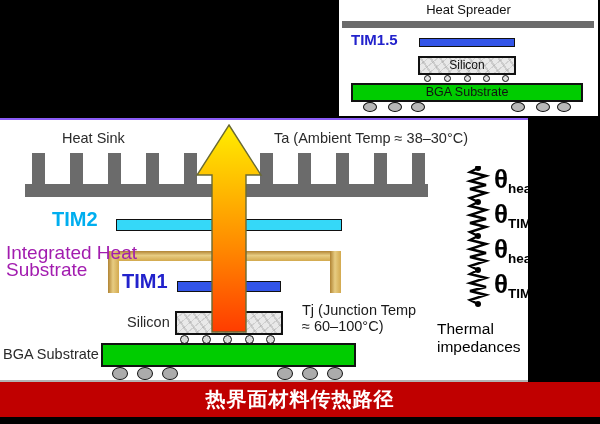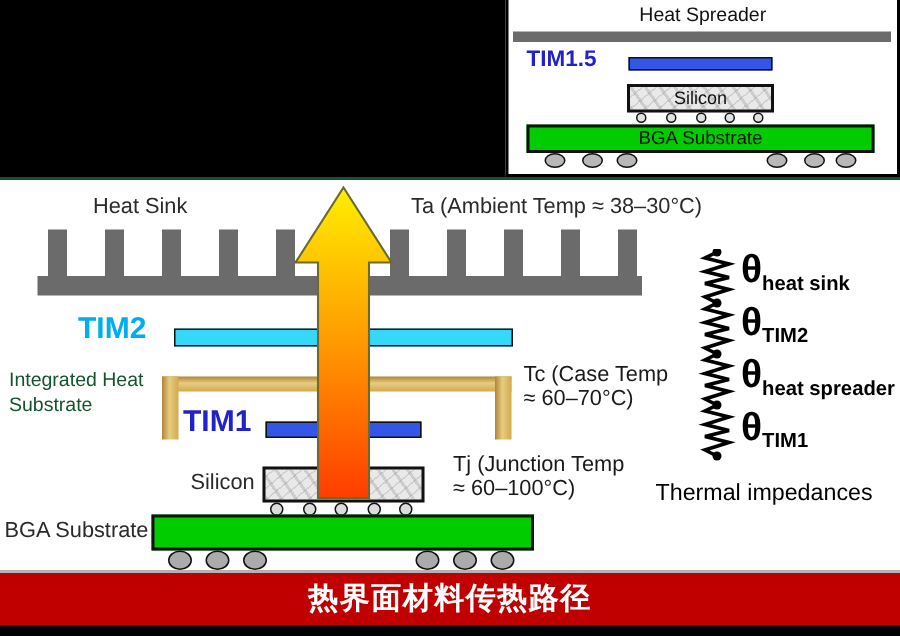--- a/index.html
+++ b/index.html
@@ -22,34 +22,34 @@
                  box-sizing:border-box;text-align:center;font-size:12px;color:#111;line-height:15px;}
   .bump7{position:absolute;width:7px;height:7px;border-radius:50%;background:#e2e2e2;
          border:1.5px solid #111;box-sizing:border-box;top:75px;}
   .inset-green{position:absolute;left:12px;top:83px;width:232px;height:19px;background:#00cc00;
                border:2px solid #111;box-sizing:border-box;text-align:center;font-size:12.5px;
                color:#111;line-height:15px;}
   .ball-s{position:absolute;width:14px;height:10px;border-radius:50%;background:#b8b8b8;
           border:1.5px solid #111;box-sizing:border-box;top:102px;}
 
   
-  #main{position:absolute;left:0;top:118px;width:600px;height:264px;background:#fff;
-        border-top:2px solid #14532d;border-bottom:2px solid #b3b3b3;box-sizing:border-box;z-index:1;}
+  #main{position:absolute;left:0;top:118px;width:528px;height:264px;background:#fff;
+        border-top:2px solid #8b5cf6;border-bottom:2px solid #b3b3b3;box-sizing:border-box;z-index:1;}
   .lbl{position:absolute;font-size:14.5px;color:#2a2a2a;white-space:nowrap;}
   .hs-fins{position:absolute;left:32px;top:33px;width:394px;height:31px;
            background:repeating-linear-gradient(to right,#6b6b6b 0 13px,transparent 13px 38px);}
   .hs-base{position:absolute;left:25px;top:64px;width:403px;height:13px;background:#6b6b6b;}
   .tim2-label{position:absolute;left:52px;top:88px;font-size:20px;font-weight:bold;color:#00aeef;}
   .tim2-bar{position:absolute;left:116px;top:99px;width:226px;height:12px;background:#35d8f8;
             border:1.5px solid #111;box-sizing:border-box;}
   .gold{background:linear-gradient(180deg,#b18434 0%,#e7cc82 45%,#d3a94e 100%);}
   .gold-v{background:linear-gradient(90deg,#b18434 0%,#e7cc82 45%,#d3a94e 100%);}
   .ihs-top{position:absolute;left:108px;top:131px;width:233px;height:10px;}
   .ihs-leg{position:absolute;top:131px;width:11px;height:42px;}
-  .ihs-label{position:absolute;left:6px;top:124px;font-size:13px;line-height:17px;color:#14532d;}
+  .ihs-label{position:absolute;left:6px;top:124px;font-size:19px;line-height:17px;color:#a21caf;}
   .tim1-label{position:absolute;left:122px;top:150px;font-size:20px;font-weight:bold;color:#2222cc;}
   .tim1-bar{position:absolute;left:177px;top:161px;width:104px;height:11px;background:#3355e8;
             border:1.5px solid #111;box-sizing:border-box;}
   .two-line{position:absolute;font-size:14.5px;line-height:16px;color:#1a1a1a;white-space:nowrap;}
   .si-box{position:absolute;left:175px;top:191px;width:108px;height:24px;border:2px solid #111;
           box-sizing:border-box;}
   .bump9{position:absolute;width:9px;height:9px;border-radius:50%;background:#dcdcdc;
          border:1.5px solid #111;box-sizing:border-box;top:215px;}
   .bga-bar{position:absolute;left:101px;top:223px;width:255px;height:24px;background:#00cc00;
            border:2px solid #111;box-sizing:border-box;}
@@ -107,24 +107,20 @@
     <div class="ihs-leg gold-v" style="left:108px"></div>
     <div class="ihs-leg gold-v" style="left:330px"></div>
     <div class="ihs-label">
       <span>Integrated Heat</span><br>
       <span>Substrate</span>
     </div>
 
     <div class="tim1-label">TIM1</div>
     <div class="tim1-bar"></div>
 
-    <div class="two-line" style="left:349px;top:122px">
-      <span>Tc (Case Temp</span><br>
-      <span>≈ 60–70°C)</span>
-    </div>
 
     <div class="lbl" style="left:127px;top:194px">Silicon</div>
     <div class="si-box marble"></div>
     <div class="bump9" style="left:180px"></div>
     <div class="bump9" style="left:202px"></div>
     <div class="bump9" style="left:223px"></div>
     <div class="bump9" style="left:245px"></div>
     <div class="bump9" style="left:266px"></div>
 
     <div class="two-line" style="left:302px;top:182px">

